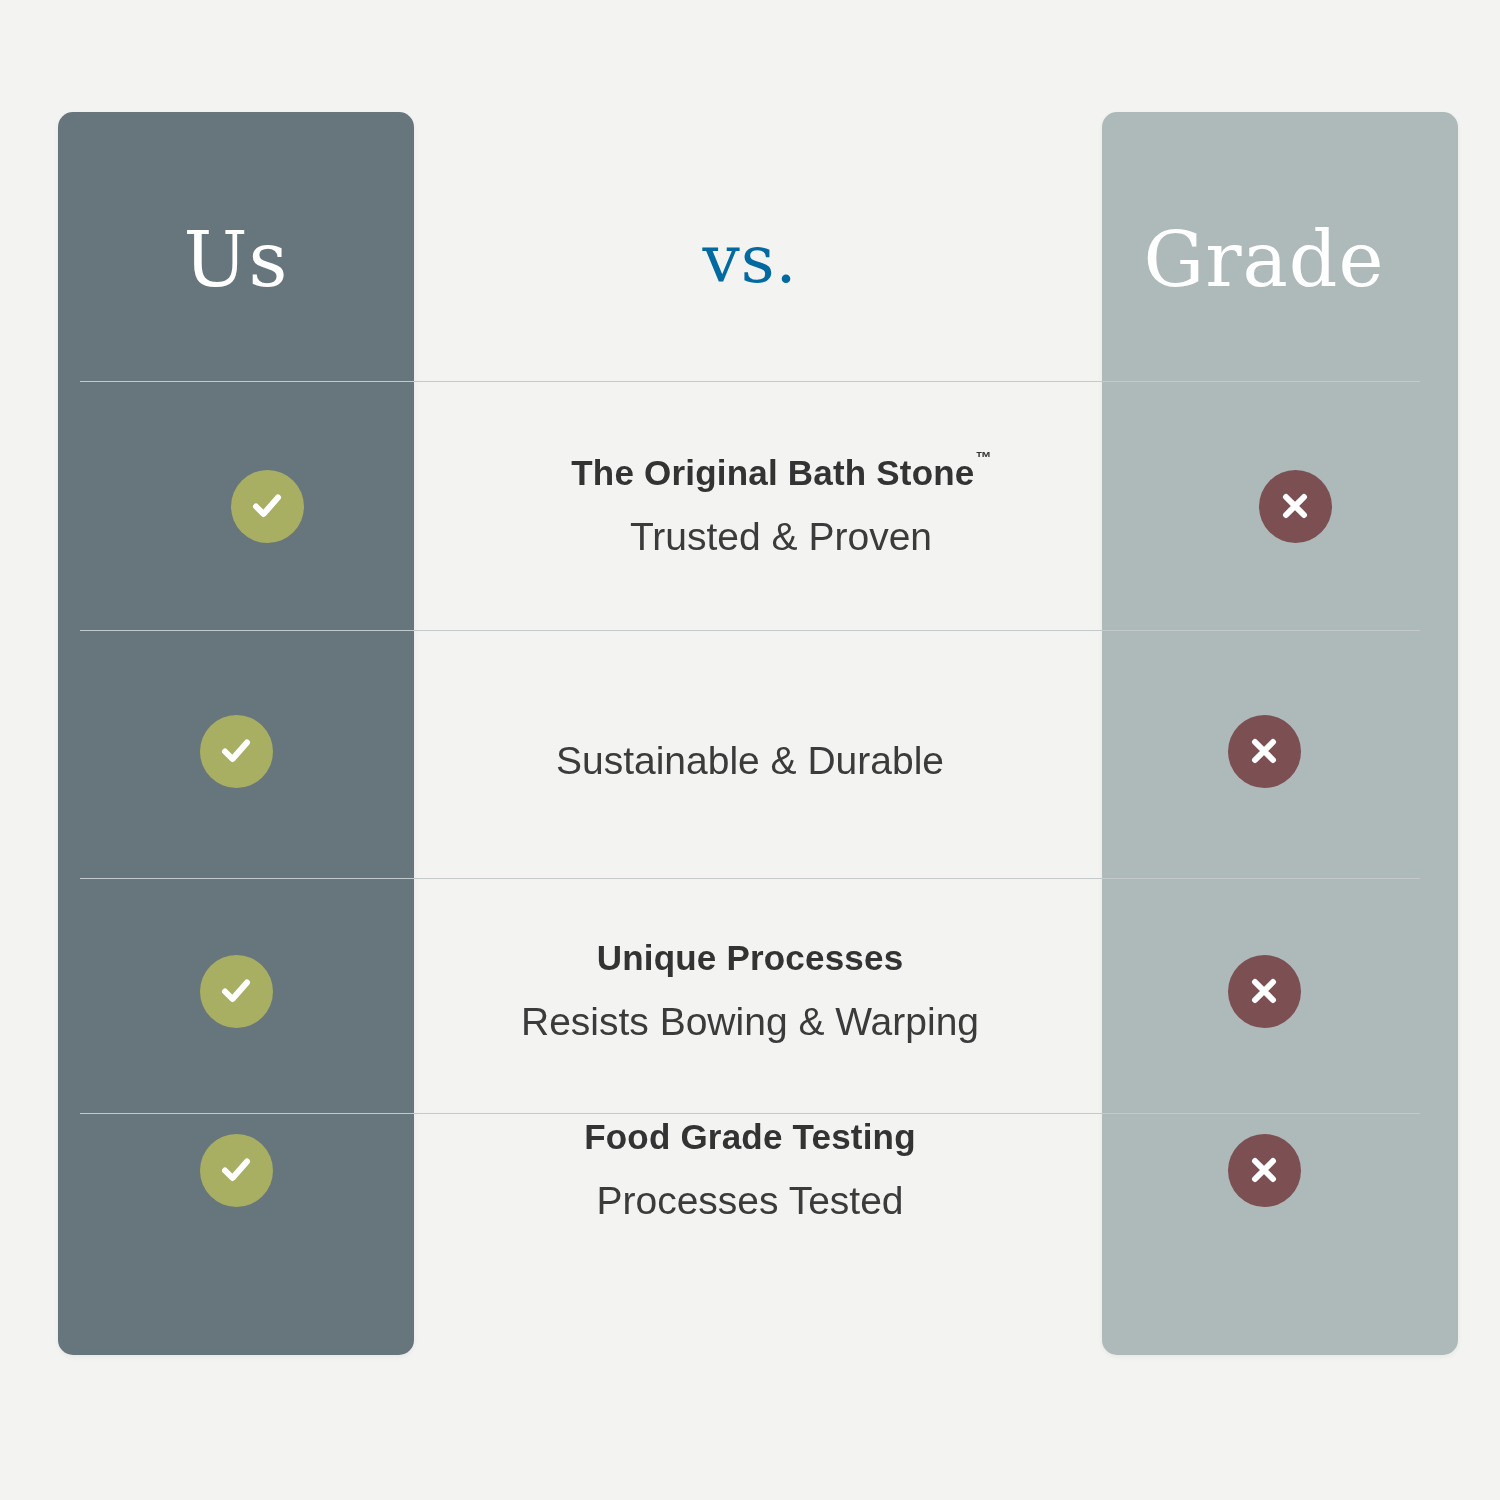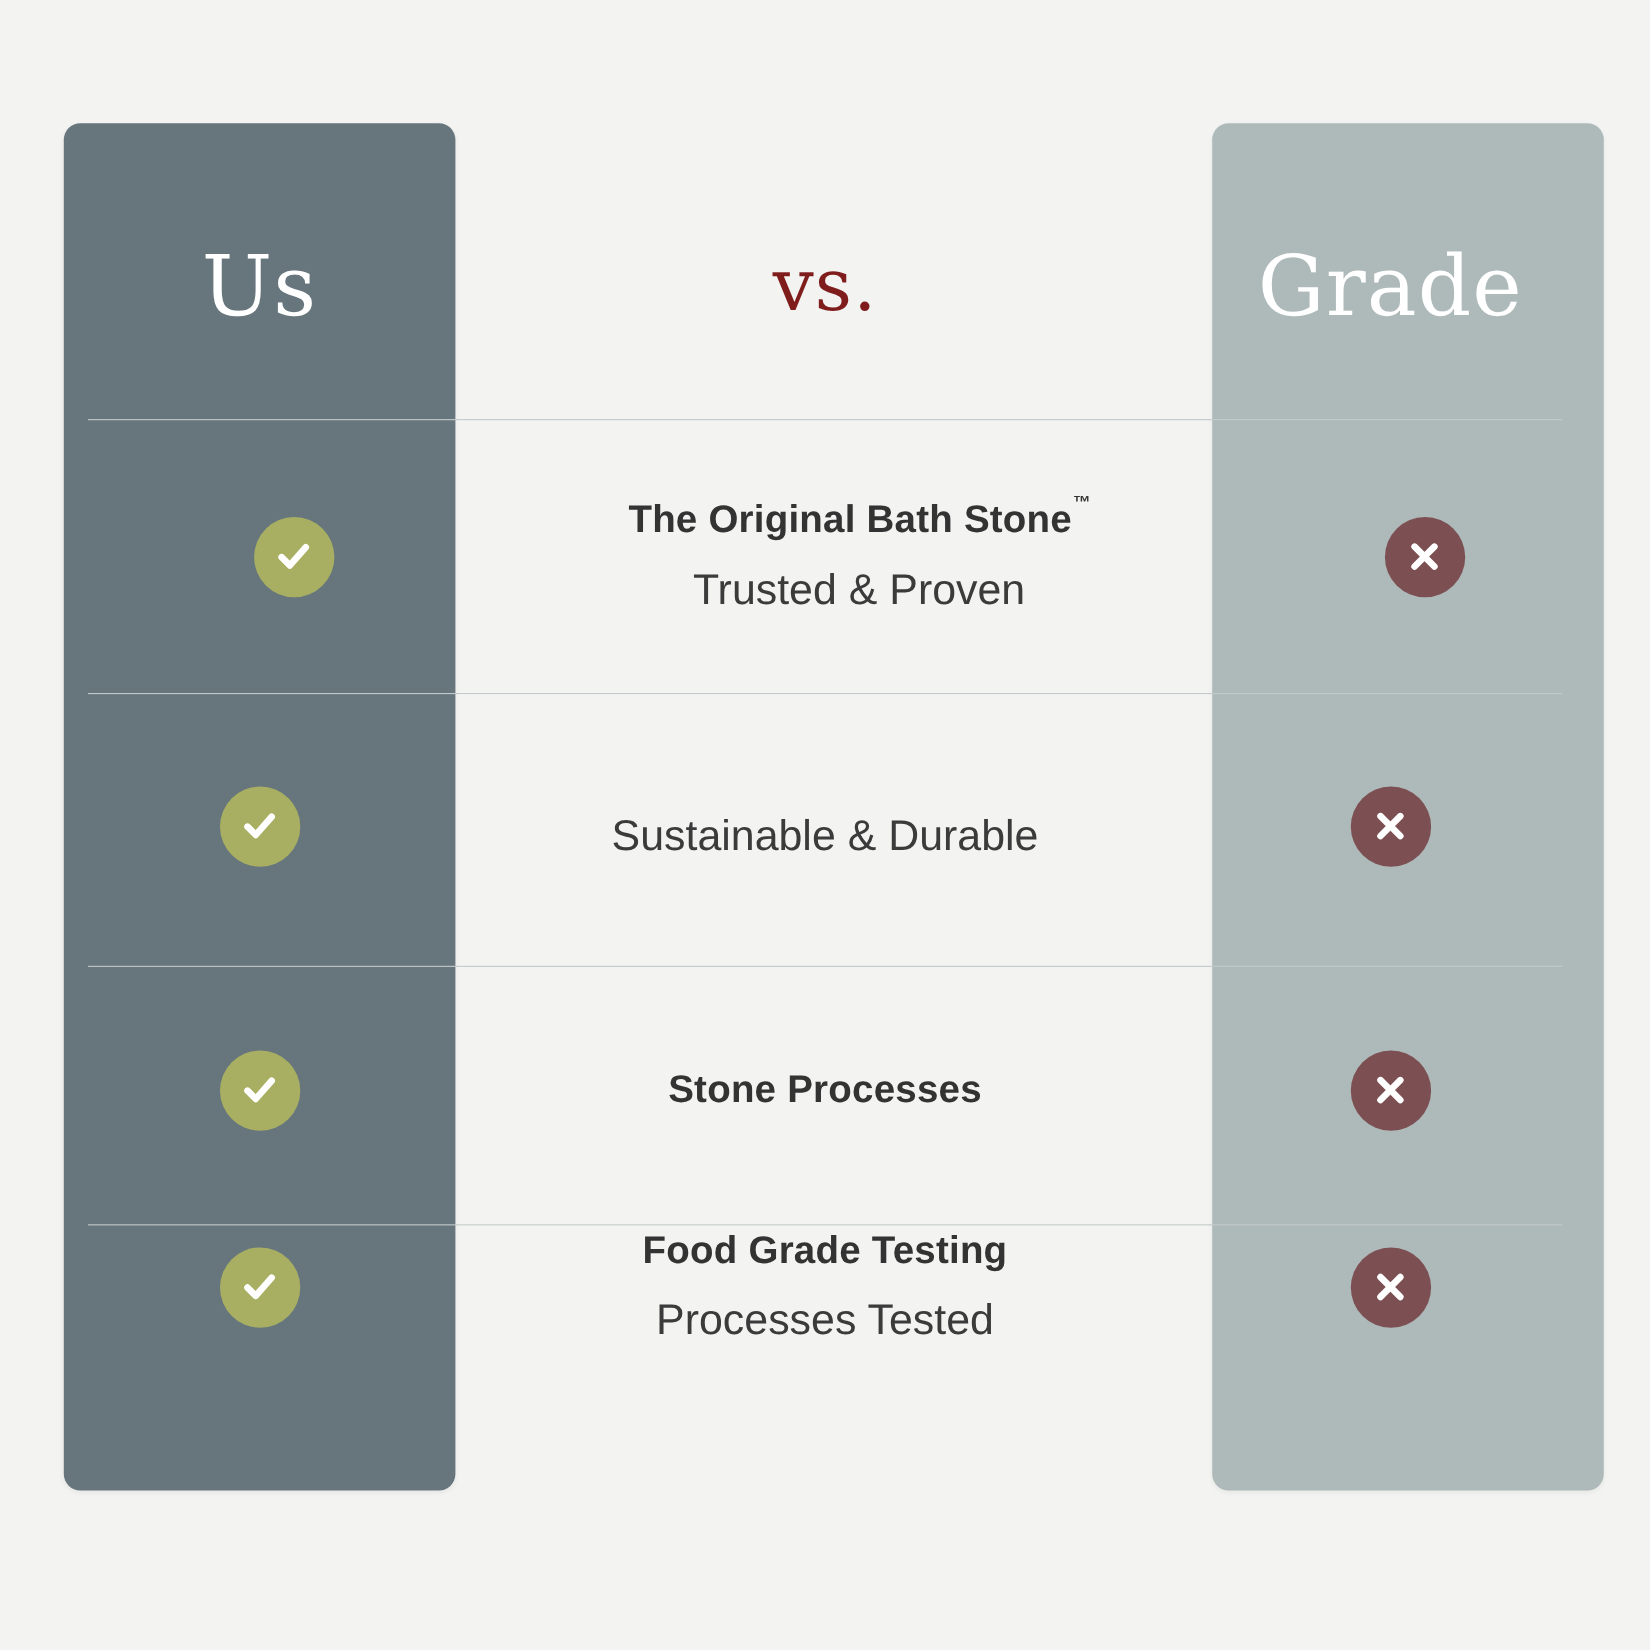--- a/index.html
+++ b/index.html
@@ -78,21 +78,21 @@
     font-family: "DejaVu Serif", serif;
     font-weight: 300;
     font-size: 76px;
     letter-spacing: 1px;
   }
   #header-label-us,
   #header-label-other {
     color: #ffffff;
   }
   #header-label-vs {
-    color: #7f1d1d;
+    color: #0369a1;
     font-size: 66px;
     font-weight: 400;
   }
 
   
   .feature-row {
     position: absolute;
     left: 0;
     width: 1500px;
     display: flex;
@@ -229,22 +229,23 @@
   <div class="feature-row" style="top:925px;height:132px;">
     <div class="cell-mark">
       <div class="badge badge-check">
         <svg width="42" height="42" viewBox="0 0 42 42" aria-hidden="true">
           <path d="M10 21.5 L17.5 29 L32 12.5" fill="none" stroke="#ffffff" stroke-width="6" stroke-linecap="round" stroke-linejoin="round"></path>
         </svg>
       </div>
     </div>
     <div class="cell-text">
       <div class="feature-title">
-        <span>Stone Processes</span><span class="tm-mark"></span>
-      </div>
+        <span>Unique Processes</span><span class="tm-mark"></span>
+      </div>
+      <div class="feature-subtitle">Resists Bowing &amp; Warping</div>
     </div>
     <div class="cell-mark">
       <div class="badge badge-cross">
         <svg width="42" height="42" viewBox="0 0 42 42" aria-hidden="true">
           <path d="M12 12 L30 30 M30 12 L12 30" fill="none" stroke="#ffffff" stroke-width="6" stroke-linecap="round"></path>
         </svg>
       </div>
     </div>
   </div>
 

